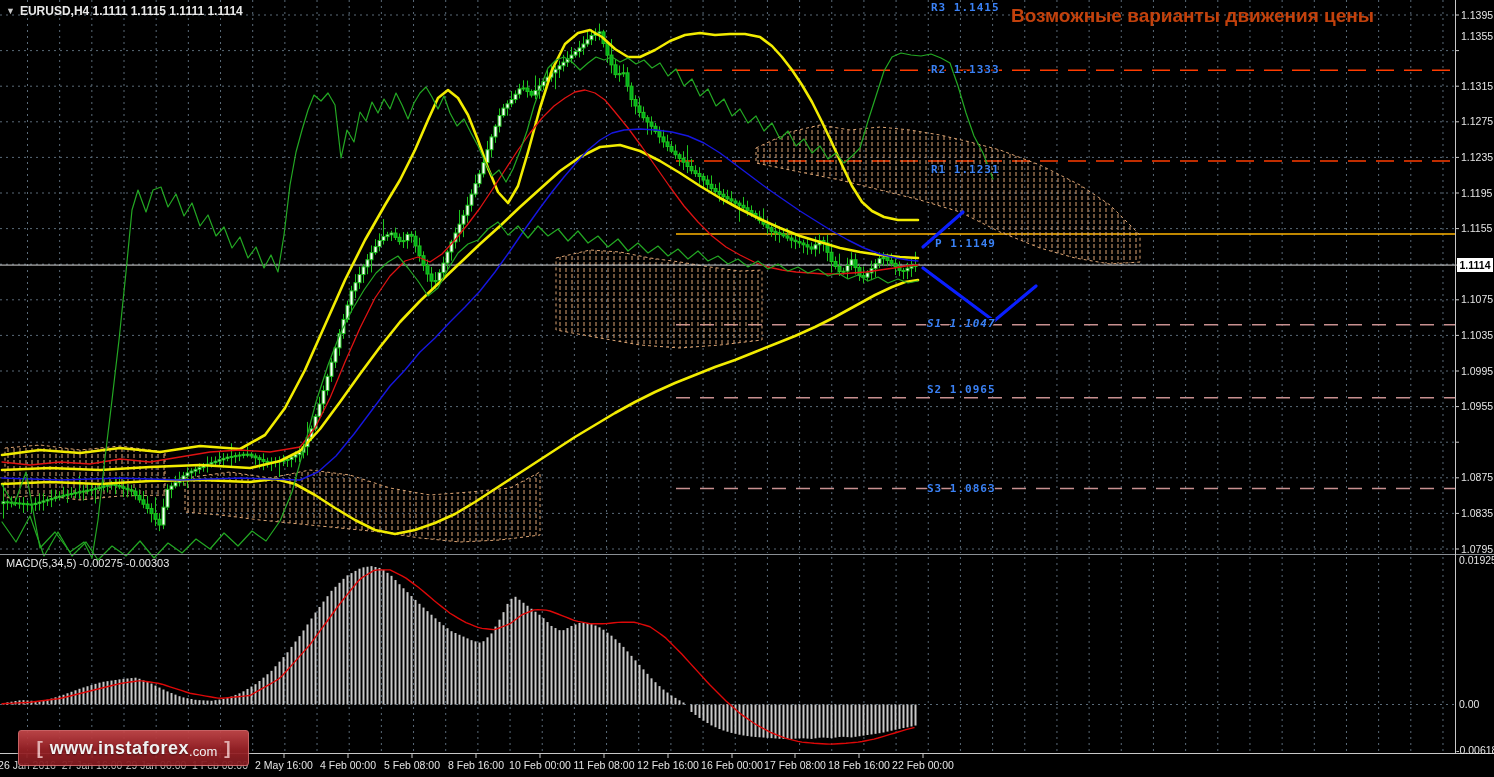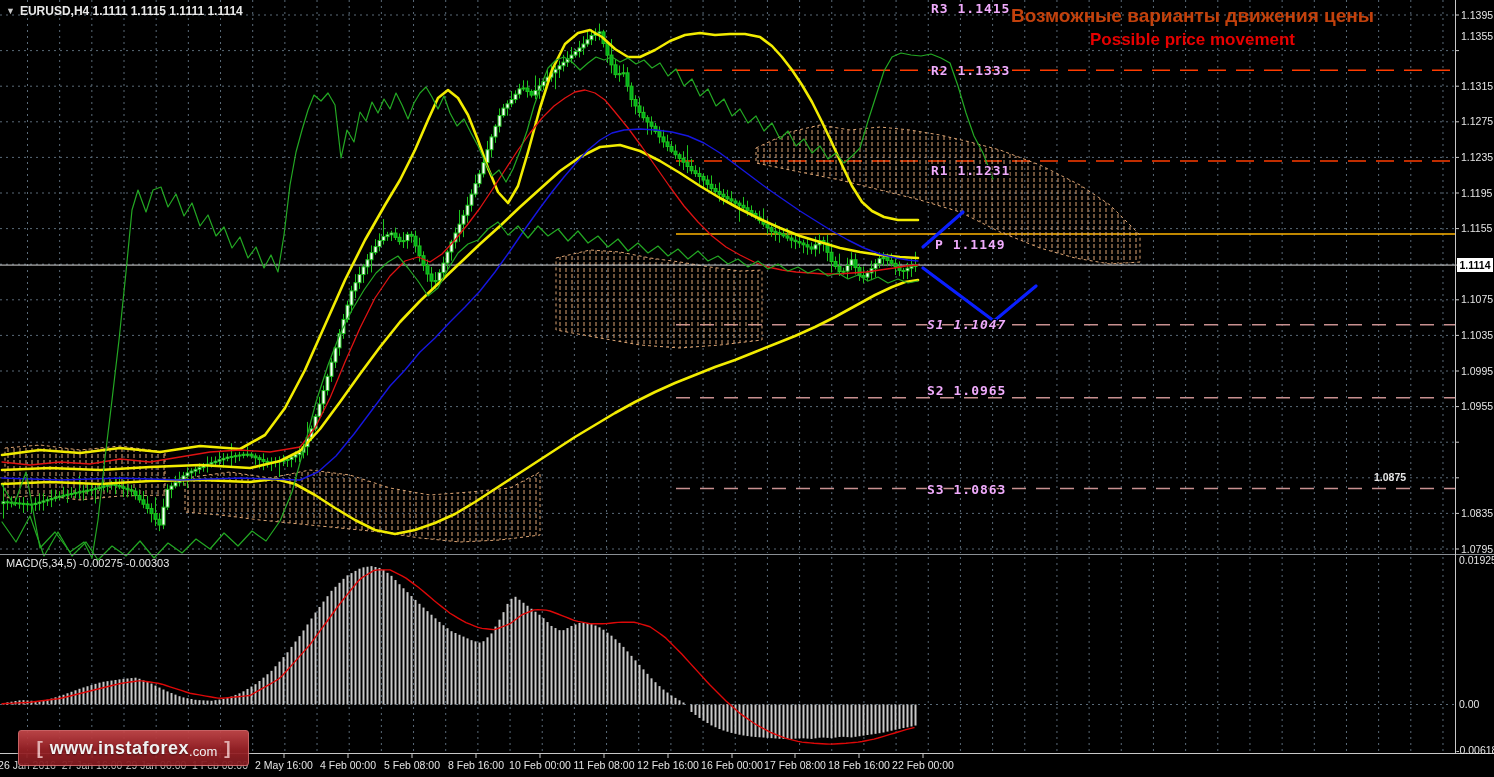--- a/index.html
+++ b/index.html
@@ -7,21 +7,21 @@
           font-family:"Liberation Sans",sans-serif;}
   #chart-svg{position:absolute;left:0;top:0;}
   .overlay-label{position:absolute;color:#e6e6e6;white-space:nowrap;}
   #title-bar{left:6px;top:4px;font-size:12px;font-weight:bold;color:#e8e8e8;}
   #title-bar .tri{color:#c8c8c8;font-size:9px;margin-right:5px;vertical-align:1px;}
   #macd-title{left:6px;top:557px;font-size:11px;color:#e8e8e8;}
   .ann{position:absolute;left:930px;width:525px;text-align:center;font-weight:bold;}
   #ann1{top:5px;font-size:19px;}
   #ann2{top:30px;font-size:17px;}
   .pivot-label{position:absolute;font-family:"DejaVu Sans Mono",monospace;font-weight:bold;
-               font-size:13px;color:#f0abfc;letter-spacing:1px;
+               font-size:11px;color:#3b82f6;letter-spacing:1px;
                text-shadow:1px 1px 0 #000,-1px -1px 0 #000,1px -1px 0 #000,-1px 1px 0 #000;}
   .tick-label{position:absolute;font-size:10.5px;color:#e4e4e4;}
   .time-label{position:absolute;top:759px;width:80px;margin-left:-40px;text-align:center;
               font-size:10.5px;color:#e4e4e4;}
   #price-badge{position:absolute;left:1457px;width:36px;height:14px;background:#fff;color:#000;
                font-size:10.5px;font-weight:bold;text-align:center;line-height:14px;}
   #logo{position:absolute;left:18px;top:730px;width:229px;height:34px;border-radius:3px;
         background:linear-gradient(#c4474a,#992227 55%,#801a1f);border:1px solid #d4686a;
         display:flex;align-items:center;justify-content:center;opacity:.94;
         box-shadow:0 1px 3px rgba(0,0,0,.6);}
@@ -909,21 +909,20 @@
         <line x1="859" y1="753" x2="859" y2="758" stroke="#c8c8c8" stroke-width="1"></line>
         <line x1="923" y1="753" x2="923" y2="758" stroke="#c8c8c8" stroke-width="1"></line>
       </g>
     </svg>
 
   <div id="title-bar" class="overlay-label">
     <span class="tri">▼</span><span>EURUSD,H4  1.1111 1.1115 1.1111 1.1114</span>
   </div>
 
   <div id="ann1" class="ann" style="color: #c2410c;">Возможные варианты движения цены</div>
-  <div id="ann2" class="ann" style="color: rgb(230, 0, 0);">Possible price movement</div>
 
   <div id="macd-title" class="overlay-label">MACD(5,34,5) -0.00275 -0.00303</div>
 
   <div id="pivot-labels">
       <div class="pivot-label" style="left: 931px; top: 1px;">R3 1.1415</div>
       <div class="pivot-label" style="left: 931px; top: 63px; text-align: right;">R2 1.1333</div>
       <div class="pivot-label" style="left: 931px; top: 163px;">R1 1.1231</div>
       <div class="pivot-label" style="left: 935px; top: 237px;">P  1.1149</div>
       <div class="pivot-label" style="left: 927px; top: 317px; font-style: italic;">S1 1.1047</div>
       <div class="pivot-label" style="left: 927px; top: 383px;">S2 1.0965</div>
@@ -935,21 +934,21 @@
       <div class="tick-label" style="left: 1461px; top: 79.7px;">1.1315</div>
       <div class="tick-label" style="left: 1461px; top: 115.3px;">1.1275</div>
       <div class="tick-label" style="left: 1461px; top: 150.9px;">1.1235</div>
       <div class="tick-label" style="left: 1461px; top: 186.5px;">1.1195</div>
       <div class="tick-label" style="left: 1461px; top: 222.1px;">1.1155</div>
       <div class="tick-label" style="left: 1461px; top: 293.3px;">1.1075</div>
       <div class="tick-label" style="left: 1461px; top: 328.9px;">1.1035</div>
       <div class="tick-label" style="left: 1461px; top: 364.5px;">1.0995</div>
       <div class="tick-label" style="left: 1461px; top: 400.1px;">1.0955</div>
       <div class="tick-label" style="left: 1499px; top: 435.7px;">1.0915</div>
-      <div class="tick-label" style="left: 1374px; top: 471.3px; font-weight: bold;">1.0875</div>
+      <div class="tick-label" style="left: 1461px; top: 471.3px;">1.0875</div>
       <div class="tick-label" style="left: 1461px; top: 506.9px;">1.0835</div>
       <div class="tick-label" style="left: 1461px; top: 542.5px;">1.0795</div>
     </div>
   <div id="macd-labels">
       <div class="tick-label" style="left: 1459px; top: 554px;">0.01925</div>
       <div class="tick-label" style="left: 1459px; top: 698px;">0.00</div>
       <div class="tick-label" style="left: 1456px; top: 744px;">-0.00618</div>
     </div>
   <div id="time-labels">
       <div class="time-label" style="left: 27px;">26 Jan 2016</div>

